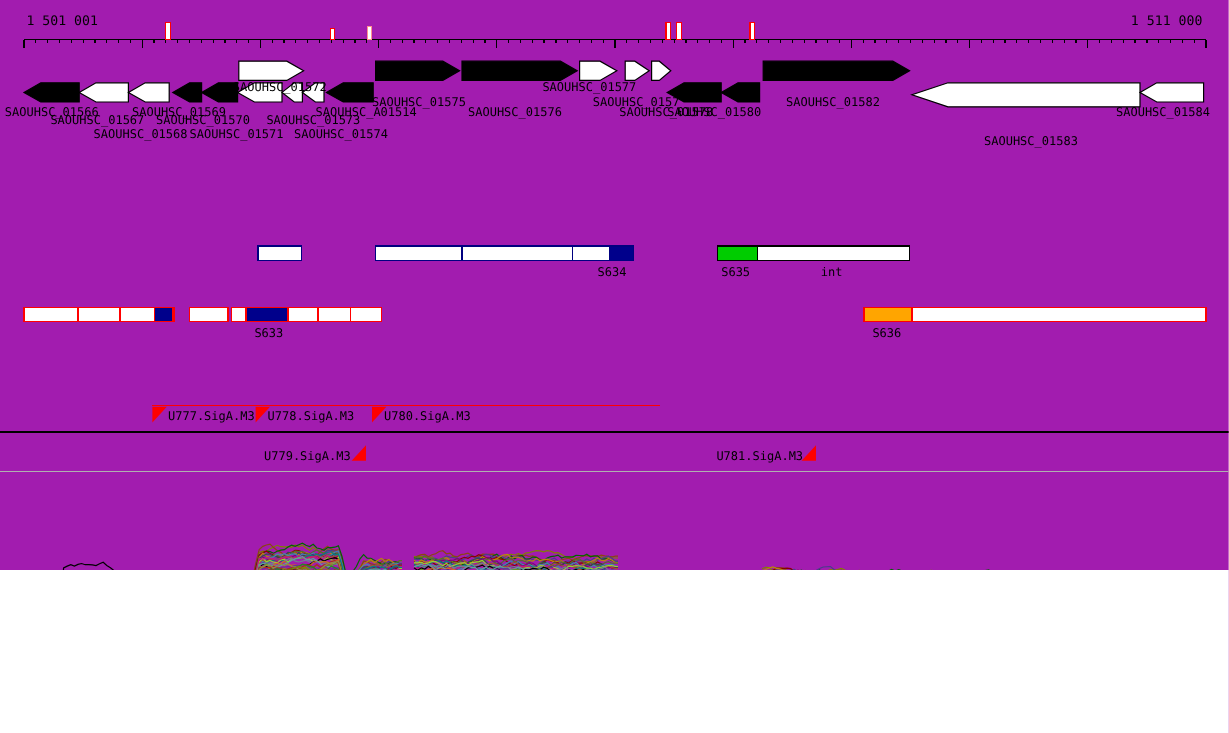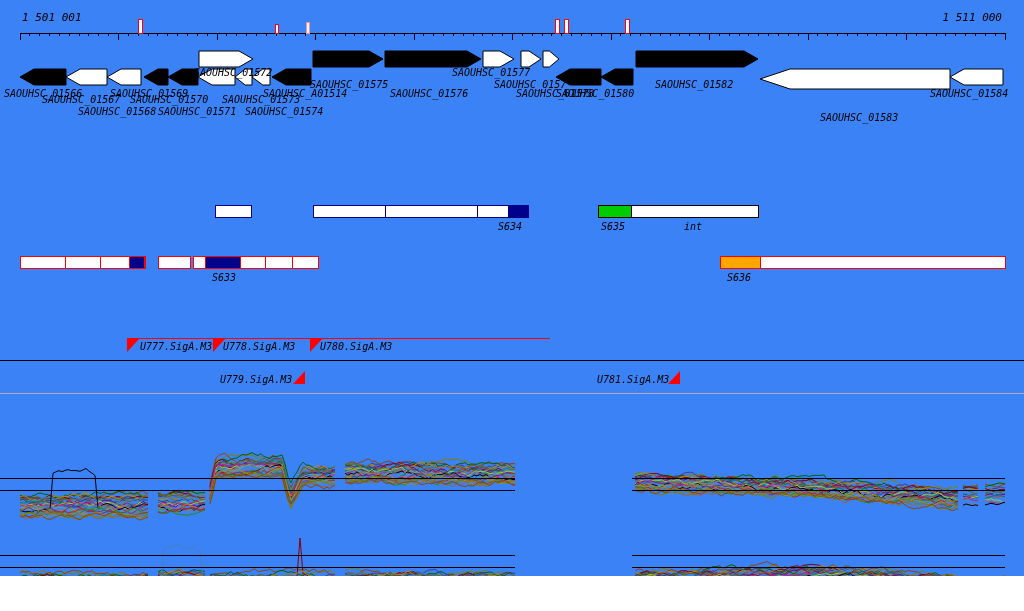--- a/index.html
+++ b/index.html
@@ -1,16 +1,16 @@
 <!DOCTYPE html>
 <html><head>
 <meta charset="utf-8">
 <style>
   html,body{margin:0;padding:0;background:#fff;}
-  .stage{position:relative;width:1024px;height:576px;background:#3b82f6;overflow:hidden;font-style:italic;}
+  .stage{position:relative;width:1024px;height:475px;background:#a21caf;overflow:hidden;}
   svg text{font-family:"DejaVu Sans Mono","Liberation Mono",monospace;font-size:10px;fill:#000;}
   svg text.ruler-label{font-size:11px;}
 </style>
 </head>
 <body>
 
 <div class="stage">
   <svg id="canvas" width="1024" height="611" viewBox="0 0 1024 611">
     <g>
       <text class="ruler-label" x="22" y="21">1 501 001</text>

